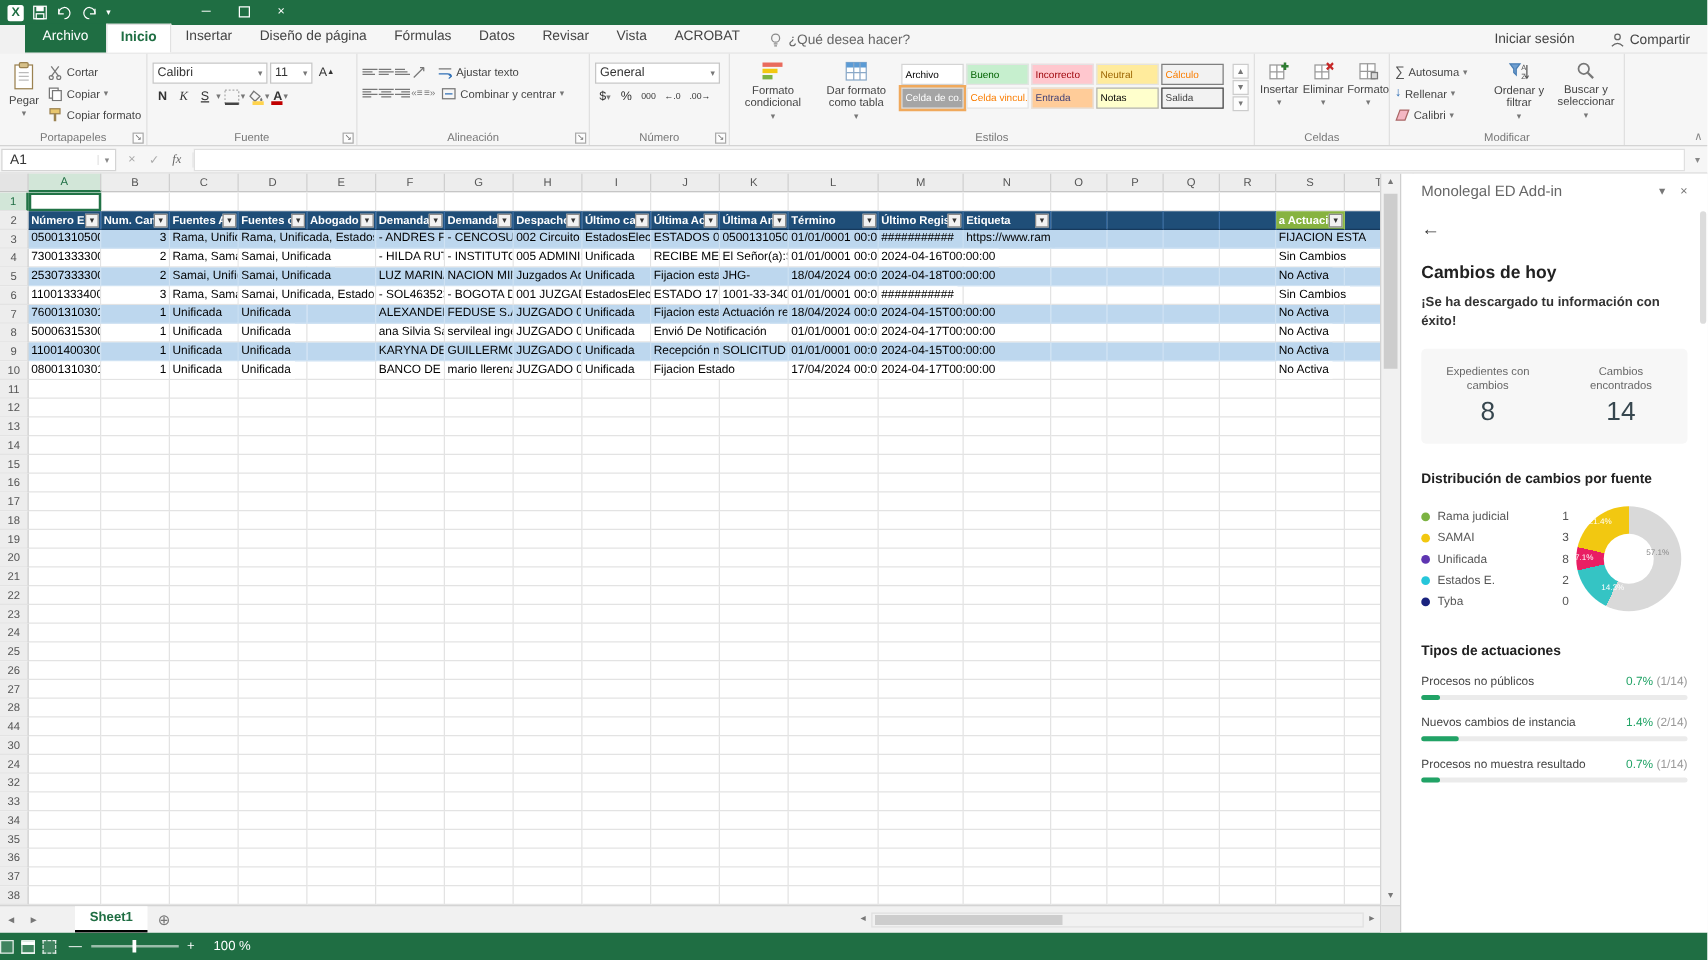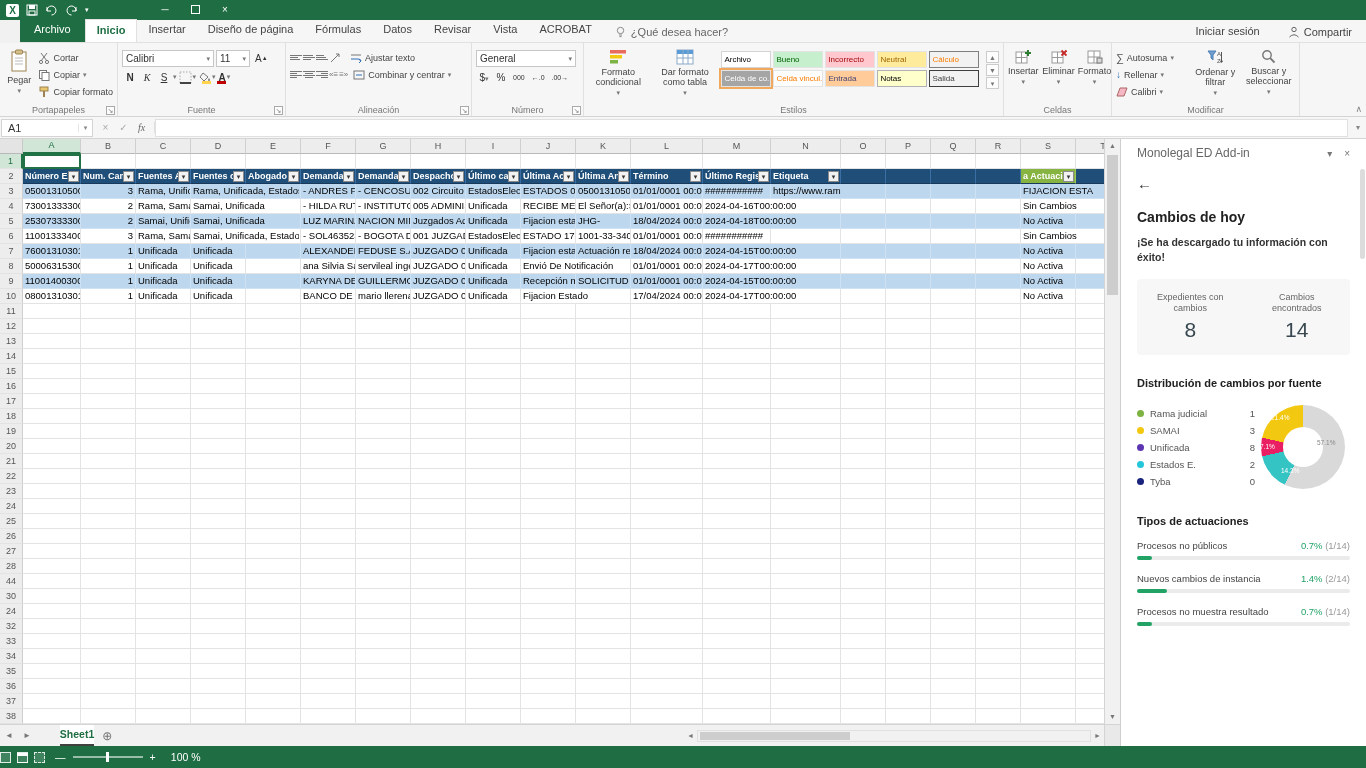--- a/index.html
+++ b/index.html
@@ -105,22 +105,22 @@
   
   .vscroll { width:16px; background:#f1f1f1; border-left:1px solid #d4d4d4; display:flex; flex-direction:column; }
   .vtrack { height:585px; position:relative; }
   .vsb { height:14px; text-align:center; font-size:7px; color:#777; line-height:14px; }
   .vthumb { position:absolute; left:2px; right:2px; top:16px; height:140px; background:#cdcdcd; }
   .vcorner { height:22px; background:#e9e9e9; border-top:1px solid #d4d4d4; }
 
   
   .tabsbar { height:22px; background:#f1f1f1; border-top:1px solid #d4d4d4; display:flex; align-items:center; }
   .snav { color:#777; font-size:8px; padding:0 5px; }
-  .sheettab { background:#fff; color:#1f6e43; font-weight:bold; font-size:10.5px; padding:3px 0 2px;
-    border-bottom:2px solid #404040; margin-left:24px; height:21px; }
+  .sheettab { background:#fff; color:#1f6e43; font-weight:bold; font-size:10.5px; padding:3px 12px 2px;
+    border-bottom:2px solid #000000; margin-left:24px; height:21px; }
   .newsheet { color:#777; font-size:12px; padding:0 8px; }
   .hscroll { margin-left:auto; width:420px; height:14px; display:flex; align-items:center; background:#f1f1f1; }
   .hsb { font-size:7px; color:#777; padding:0 3px; }
   .htrack { flex:1; height:12px; position:relative; background:#f1f1f1; border:1px solid #e0e0e0; }
   .hthumb { position:absolute; top:1px; bottom:1px; left:2px; width:150px; background:#cdcdcd; }
 
   
   .taskpane { width:246px; background:#fff; border-left:1px solid #cfcfcf; position:relative;
     padding:0 16px; overflow:hidden; }
   .tp-top { display:flex; align-items:center; height:28px; margin:0 -16px; padding:0 10px 0 16px; }

